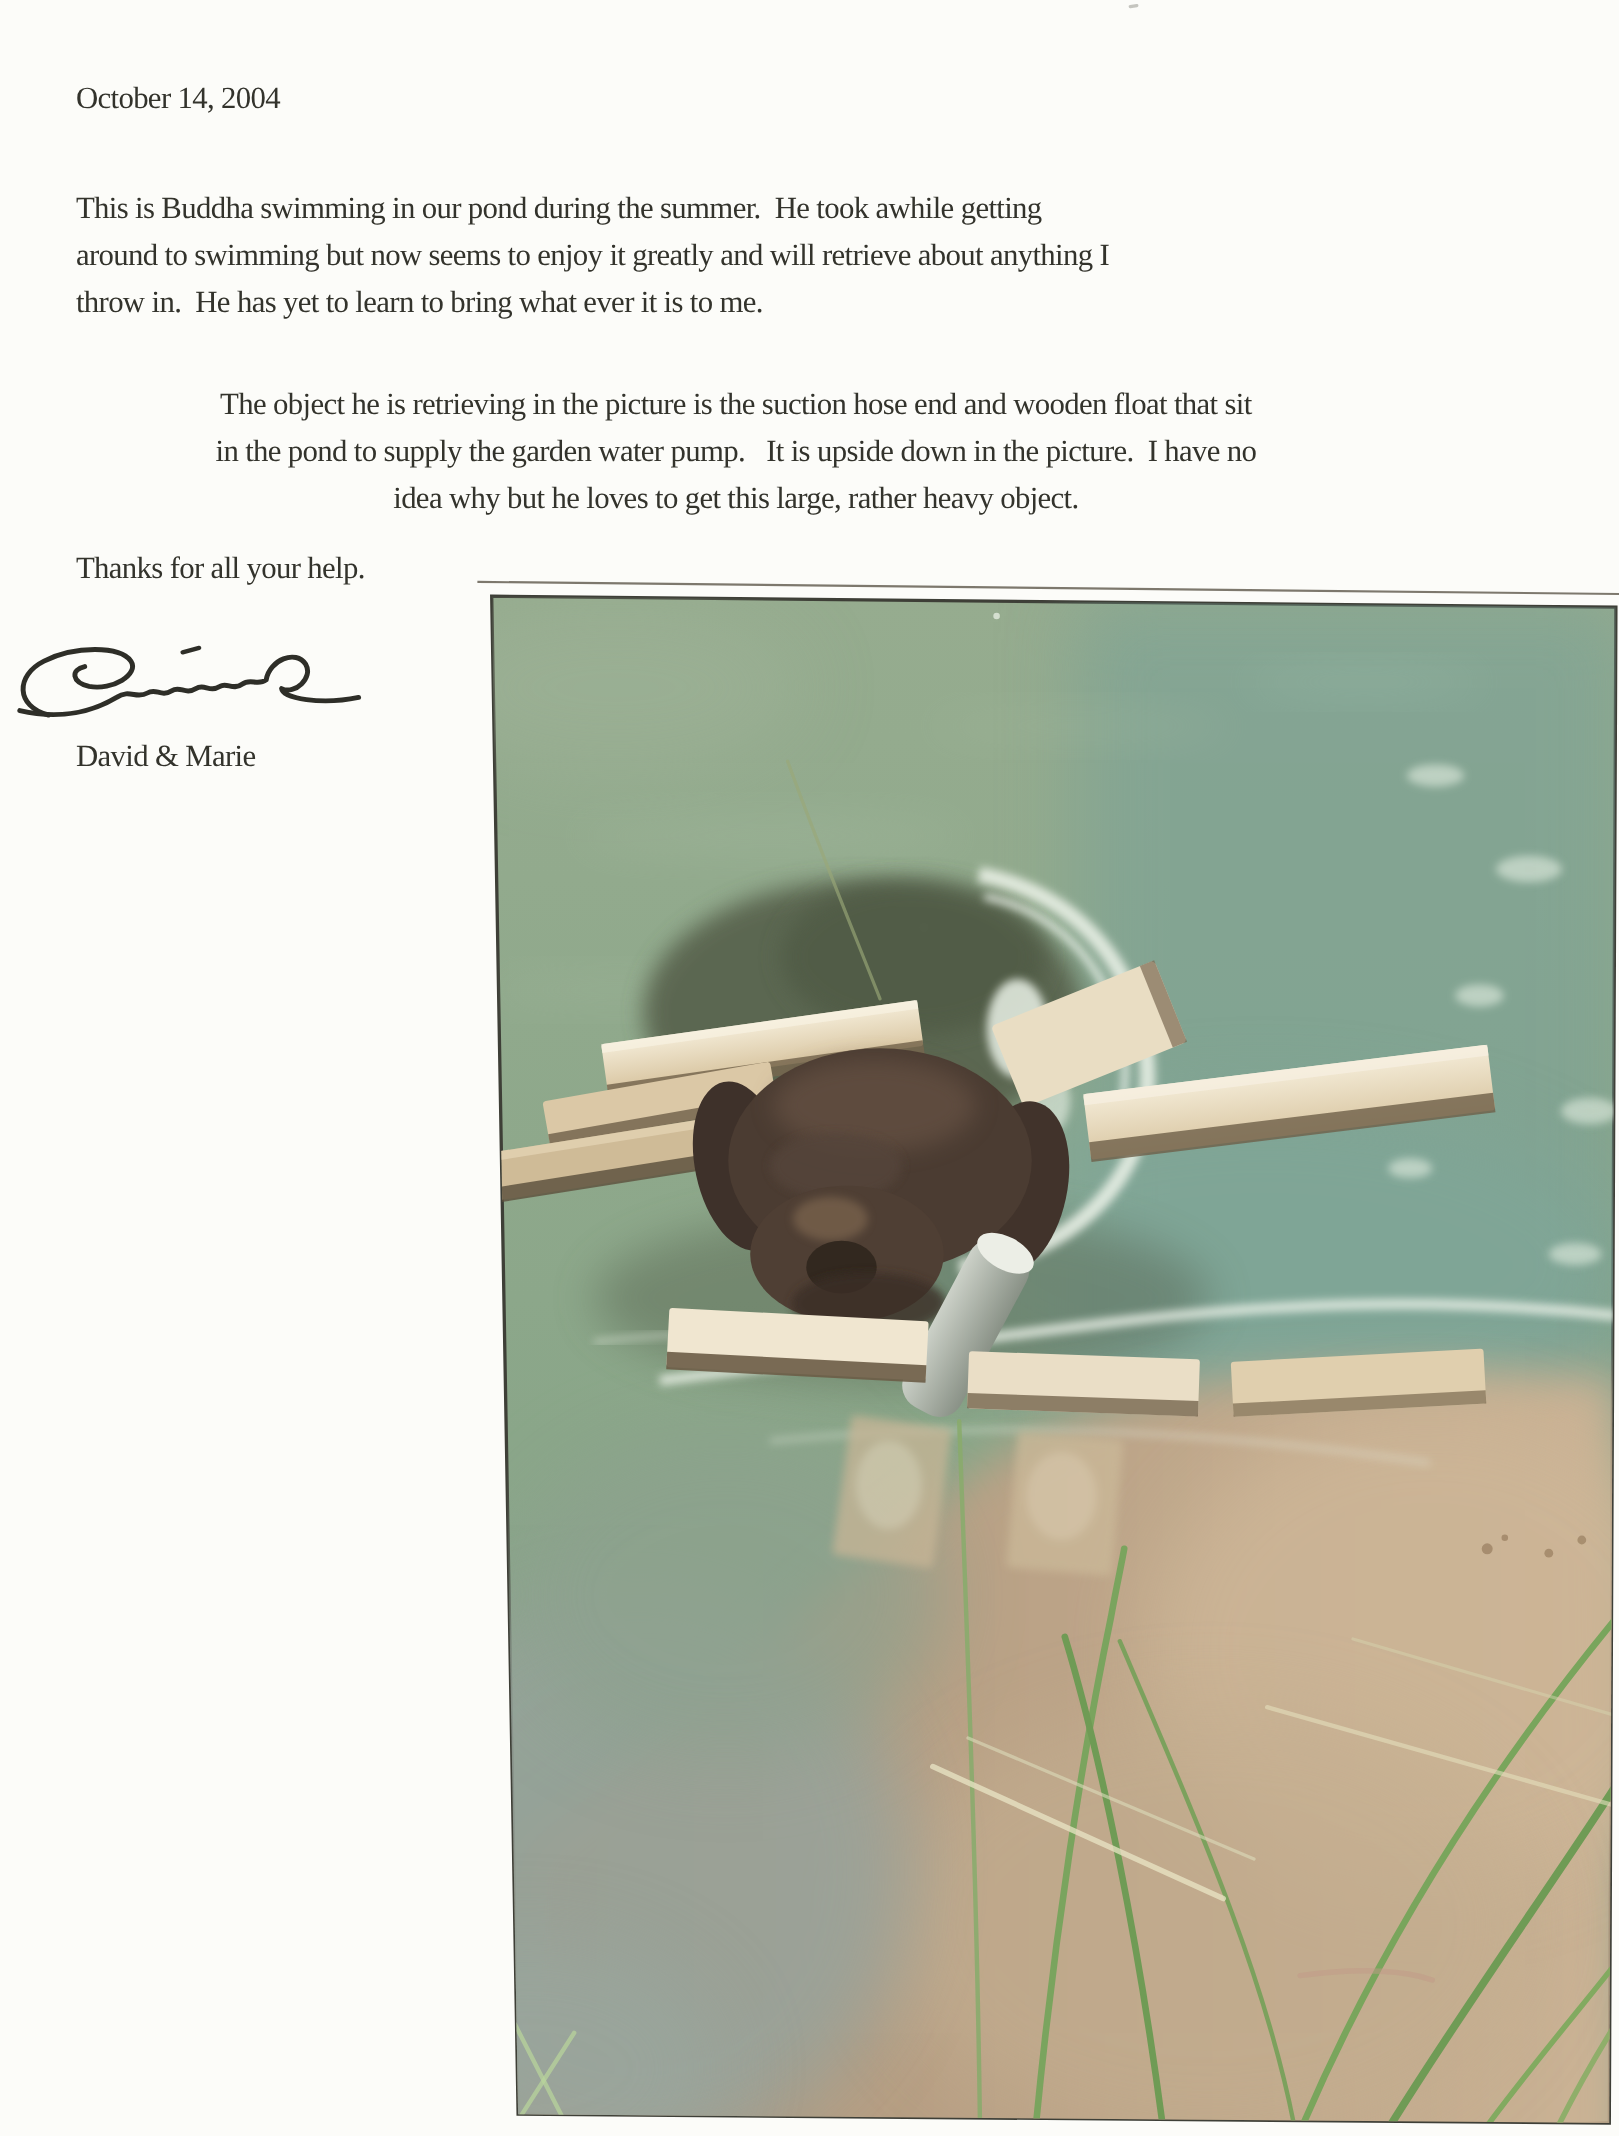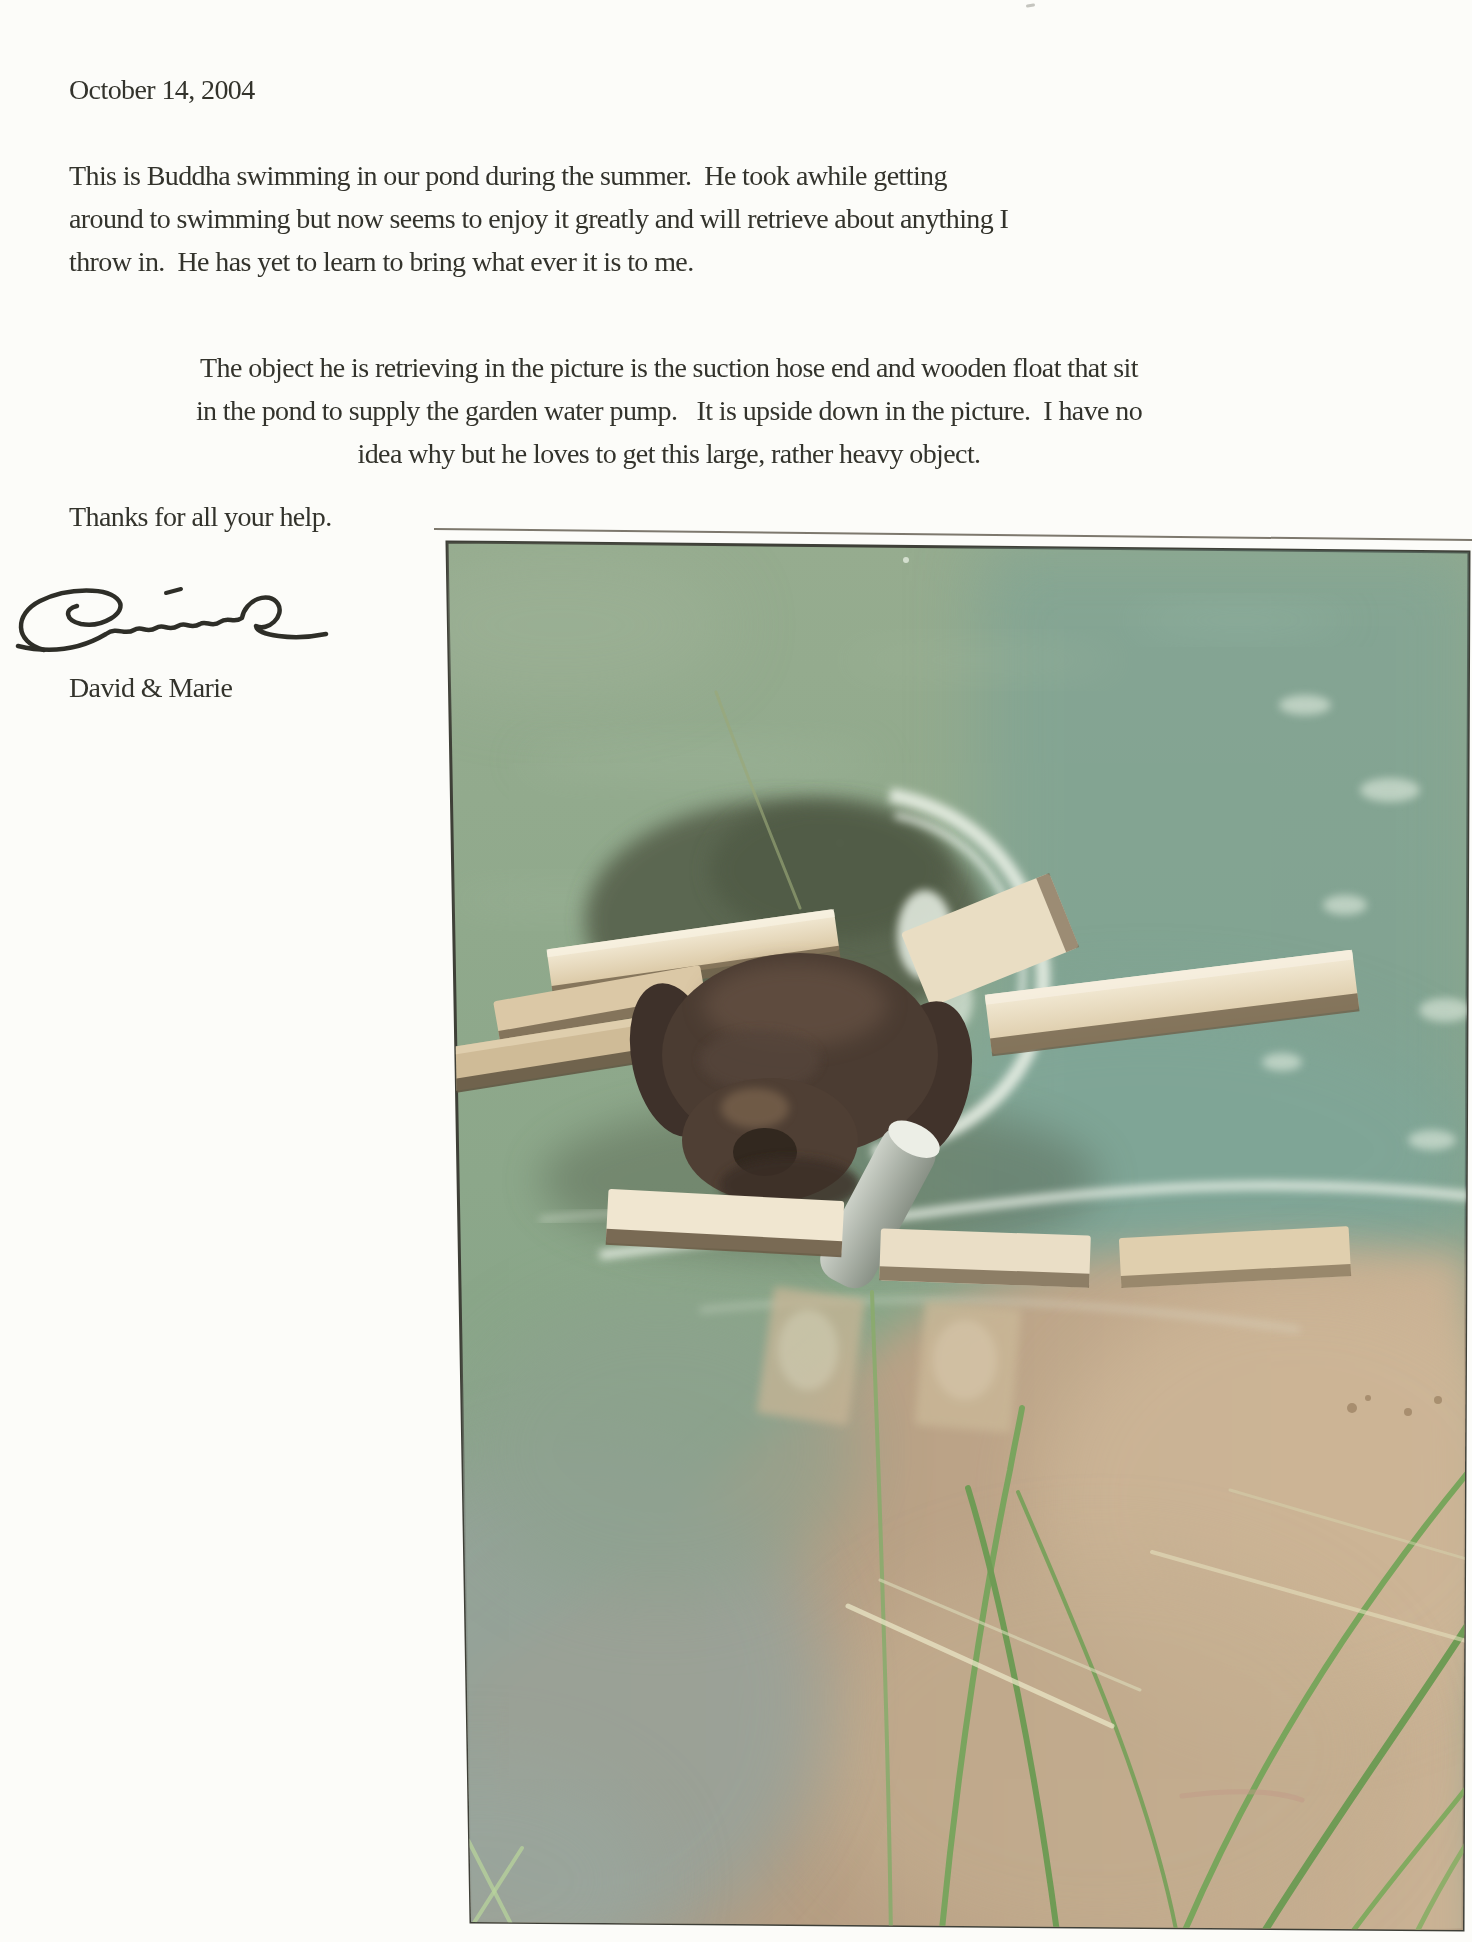--- a/index.html
+++ b/index.html
@@ -8,21 +8,21 @@
     background:#fcfcf9;
     font-family:"Liberation Serif","DejaVu Serif",serif;
     color:#33332c;overflow:hidden;
   }
   .txt{
     position:absolute;left:30px;
     font-size:28px;line-height:43px;letter-spacing:-0.6px;
     white-space:pre-wrap;color:#33332c;margin-left:39px;
   }
   #date-line{top:68px;}
-  #para1{top:154px;width:1200px;}
+  #para1{top:168px;width:1200px;}
   #para2{top:346px;width:1200px;text-align:center;}
   #closing{top:495px;}
   #signoff{top:666px;text-align:right;}
   #signature-svg{position:absolute;left:6px;top:572px;}
   #photo-svg{position:absolute;left:0;top:0;}
   #scan-speck{
     position:absolute;left:1026px;top:4px;width:9px;height:3px;
     background:#97978f;opacity:.55;border-radius:2px;transform:rotate(-8deg);
   }
 </style>

